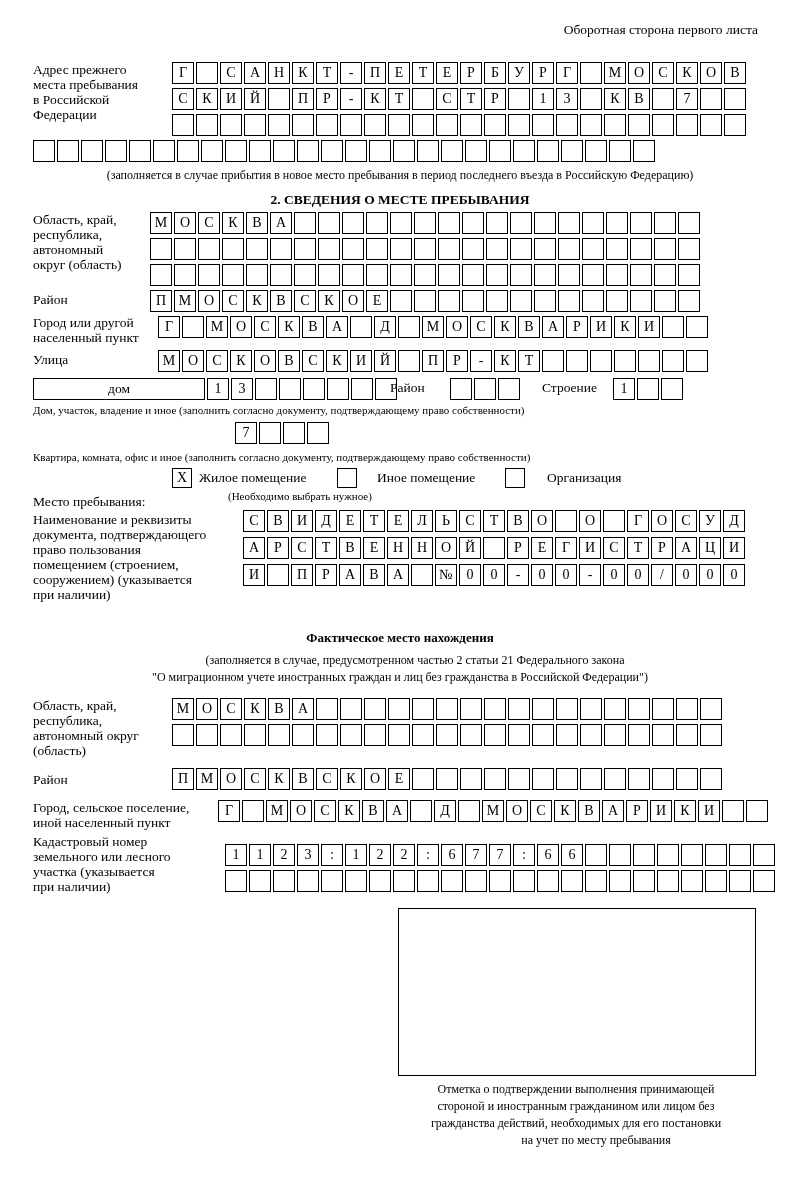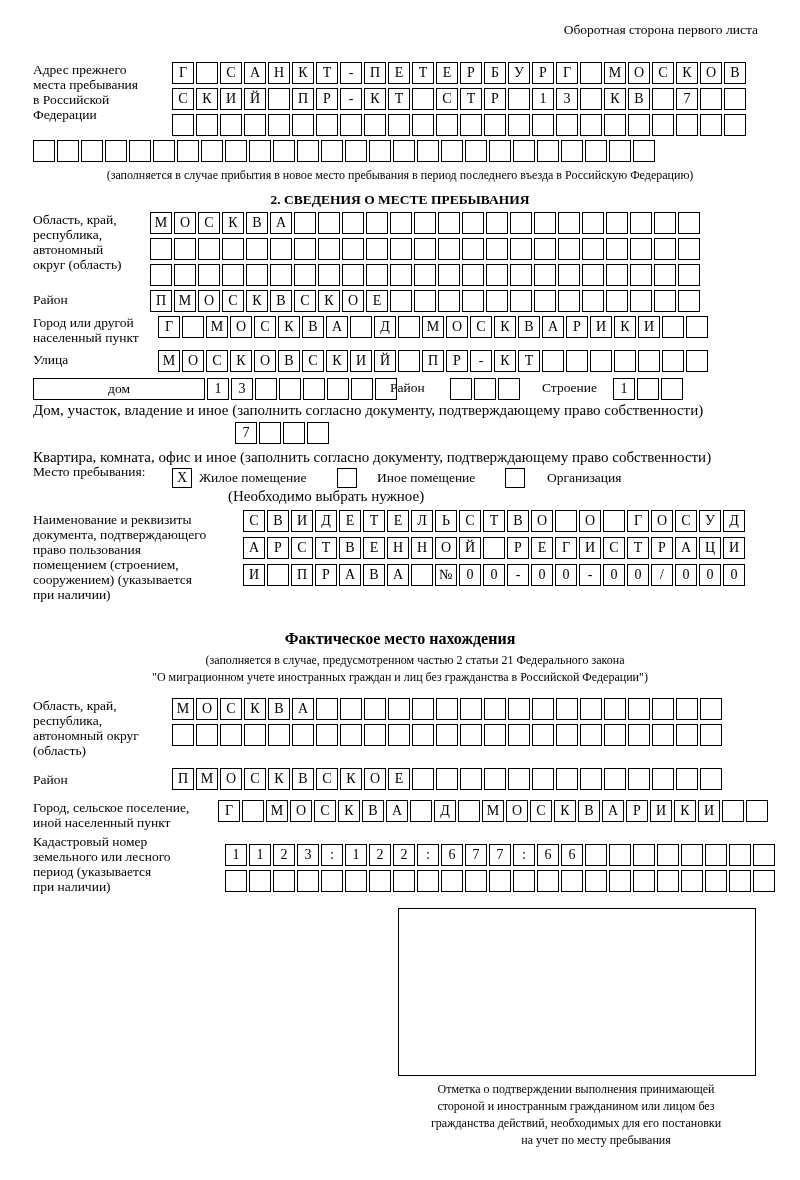--- a/index.html
+++ b/index.html
@@ -28,36 +28,36 @@
     right: 42px;
     font-size: 13.5px;
   }
 
   .lbl {
     font-size: 13.5px;
     line-height: 15px;
     white-space: pre-line;
   }
   .lbl-sm {
-    font-size: 15px;
+    font-size: 11px;
     line-height: 14px;
   }
   .center-note {
     text-align: center;
     font-size: 12px;
     line-height: 15px;
   }
   .sect-title {
     text-align: center;
     font-size: 13.5px;
     font-weight: bold;
   }
   .bold-center {
     text-align: center;
-    font-size: 16px;
+    font-size: 13px;
     font-weight: bold;
   }
 
   
   .cells {
     position: absolute;
     display: flex;
   }
   .cell {
     width: 26px;
@@ -417,21 +417,21 @@
 
   <div class="cells" id="s2-flat" style="left:235px; top:422px;">
       <div class="cell narrow">7</div>
       <div class="cell narrow"></div>
       <div class="cell narrow"></div>
       <div class="cell narrow"></div>
     </div>
 
   <div class="abs lbl-sm" style="left:33px; top:450px; width:700px;">Квартира, комната, офис и иное (заполнить согласно документу, подтверждающему право собственности)</div>
 
-  <div class="abs lbl" style="left:33px; top:464px;">Место пребывания:</div>
+  <div class="abs lbl" style="left:33px; top:494px;">Место пребывания:</div>
   <div class="checkbox" style="left:172px; top:468px;">Х</div>
   <div class="abs lbl" style="left:199px; top:470px;">Жилое помещение</div>
   <div class="checkbox" style="left:337px; top:468px;"></div>
   <div class="abs lbl" style="left:368px; top:470px;margin-left:9px;">Иное помещение</div>
   <div class="checkbox" style="left:505px; top:468px;"></div>
   <div class="abs lbl" style="left:547px; top:470px;">Организация</div>
   <div class="abs lbl-sm" style="left:228px; top:489px;">(Необходимо выбрать нужное)</div>
 
   <div class="abs lbl" style="left:33px; top:512px; width:210px;">Наименование и реквизиты
 документа, подтверждающего
@@ -618,21 +618,21 @@
       <div class="cell narrow">Р</div>
       <div class="cell narrow">И</div>
       <div class="cell narrow">К</div>
       <div class="cell narrow">И</div>
       <div class="cell narrow"></div>
       <div class="cell narrow"></div>
     </div>
 
   <div class="abs lbl" style="left:33px; top:834px; width:190px;">Кадастровый номер
 земельного или лесного
-период (указывается
+участка (указывается
 при наличии)</div>
   <div class="cells" id="act-cad-1" style="left:225px; top:844px;">
       <div class="cell narrow">1</div>
       <div class="cell narrow">1</div>
       <div class="cell narrow">2</div>
       <div class="cell narrow">3</div>
       <div class="cell narrow">:</div>
       <div class="cell narrow">1</div>
       <div class="cell narrow">2</div>
       <div class="cell narrow">2</div>

